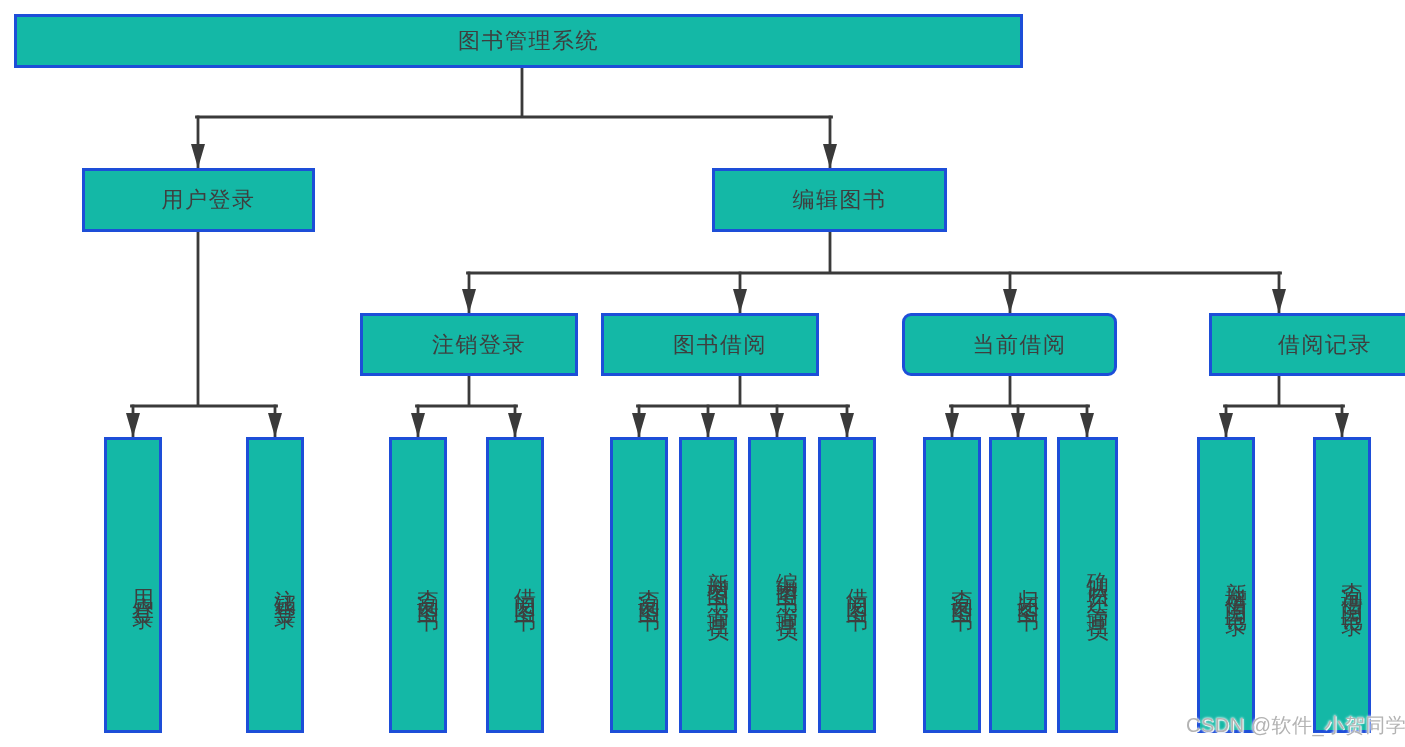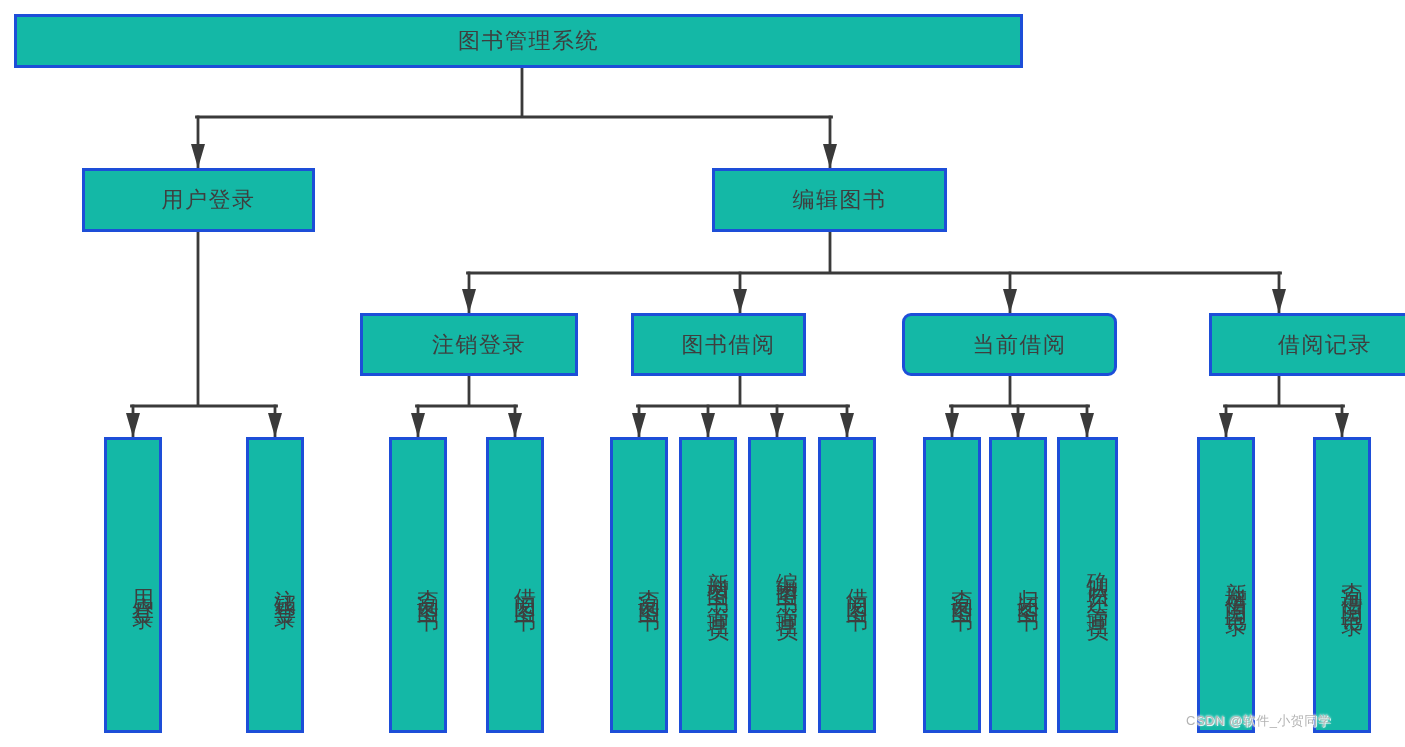--- a/index.html
+++ b/index.html
@@ -20,21 +20,21 @@
   .leaf{font-size:22px;}
   .leaf .vtext{
     writing-mode:vertical-rl;
     text-orientation:mixed;
     letter-spacing:7px;
     line-height:1;
     white-space:nowrap;
   }
   .watermark{
     position:absolute;left:1186px;top:712px;z-index:5;
-    font-size:13px;color:#b3b3b3;letter-spacing:0.5px;white-space:nowrap;
+    font-size:20px;color:#b3b3b3;letter-spacing:0.5px;white-space:nowrap;
     text-shadow:0 0 2px #ffffff,0 0 3px #ffffff,1px 1px 0 rgba(255,255,255,.85);
   }
 </style>
 </head>
 <body>
 
 <div class="canvas">
 
   <svg class="wires" width="1405" height="747" viewBox="0 0 1405 747">
     <defs>
@@ -78,21 +78,21 @@
       <line x1="1342" y1="406" x2="1342" y2="437" marker-end="url(#arrow)"></line>
     </g>
   </svg>
 
   <div class="node hlabel" style="left:14px;top:14px;width:1009px;height:54px;">图书管理系统</div>
 
   <div class="node hlabel" style="left:82px;top:168px;width:233px;height:64px;">用户登录</div>
   <div class="node hlabel" style="left:712px;top:168px;width:235px;height:64px;">编辑图书</div>
 
   <div class="node hlabel" style="left:360px;top:313px;width:218px;height:63px;">注销登录</div>
-  <div class="node hlabel" style="left:631px;top:313px;width:175px;height:63px;">图书借阅</div>
+  <div class="node hlabel" style="left:601px;top:313px;width:218px;height:63px;">图书借阅</div>
   <div class="node hlabel" style="left:902px;top:313px;width:215px;height:63px;border-radius:9px;">当前借阅</div>
   <div class="node hlabel" style="left:1173px;top:313px;width:212px;height:63px;margin-left:36px;">借阅记录</div>
 
   <div class="node leaf" style="left:104px;top:437px;width:58px;height:296px;">
     <span class="vtext">用户登录</span>
     </div>
   <div class="node leaf" style="left:246px;top:437px;width:58px;height:296px;">
     <span class="vtext">注销登录</span>
     </div>
 

